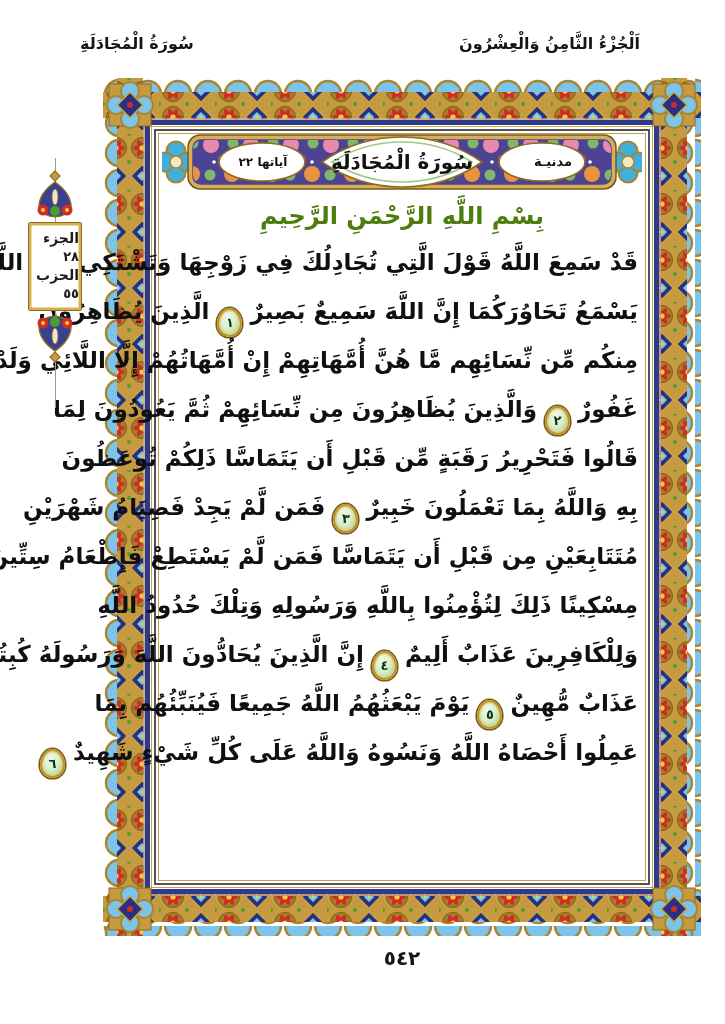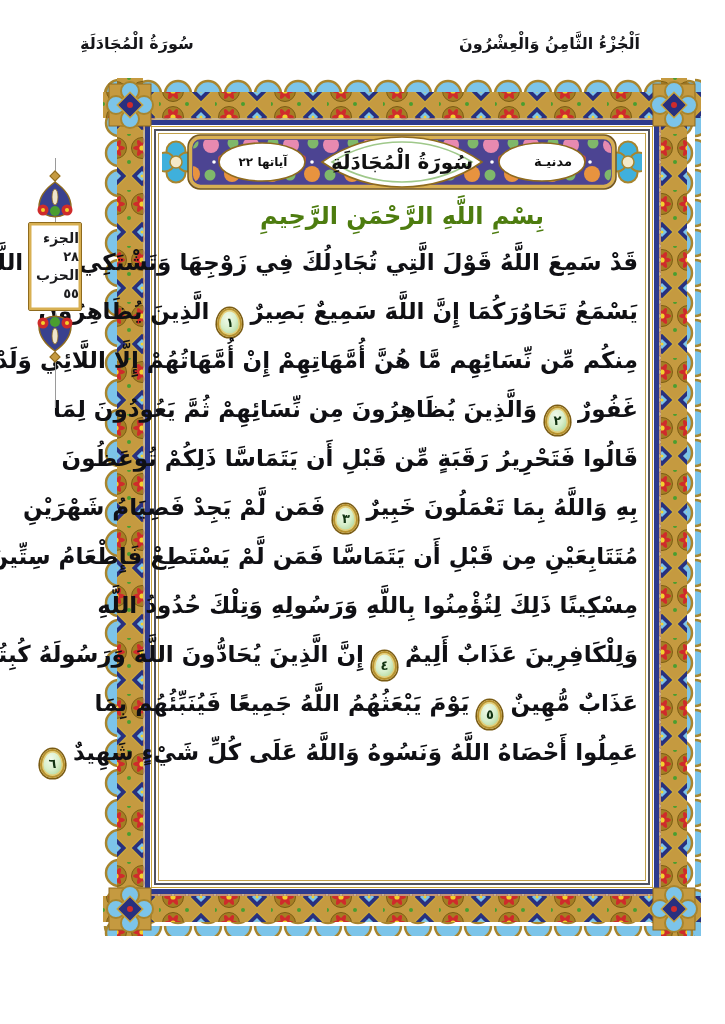--- a/index.html
+++ b/index.html
@@ -313,14 +313,15 @@
         <circle cx="16" cy="30" r="5.5" fill="#cf2b2b"></circle>
         <circle cx="40" cy="30" r="5.5" fill="#cf2b2b"></circle>
         <circle cx="28" cy="31" r="5" fill="#4a9e2f"></circle>
         <circle cx="16" cy="30" r="2" fill="#f2d22e"></circle>
         <circle cx="40" cy="30" r="2" fill="#f2d22e"></circle>
       </svg>
       <div class="med-knob"></div>
     </div>
   </div>
 
+  <div class="page-number">٥٤٢</div>
 
 </div>
 
 </body></html>

